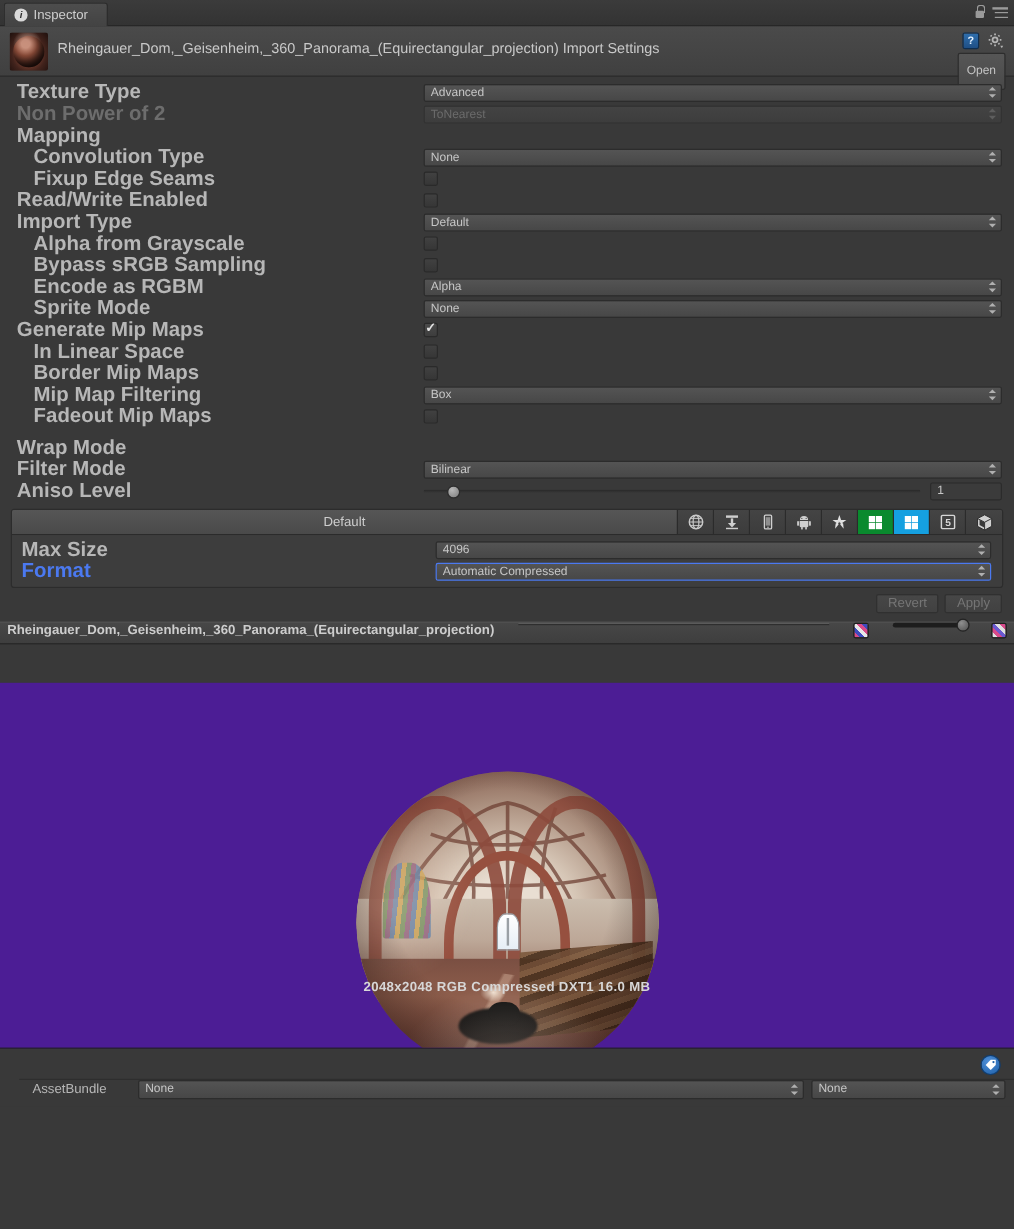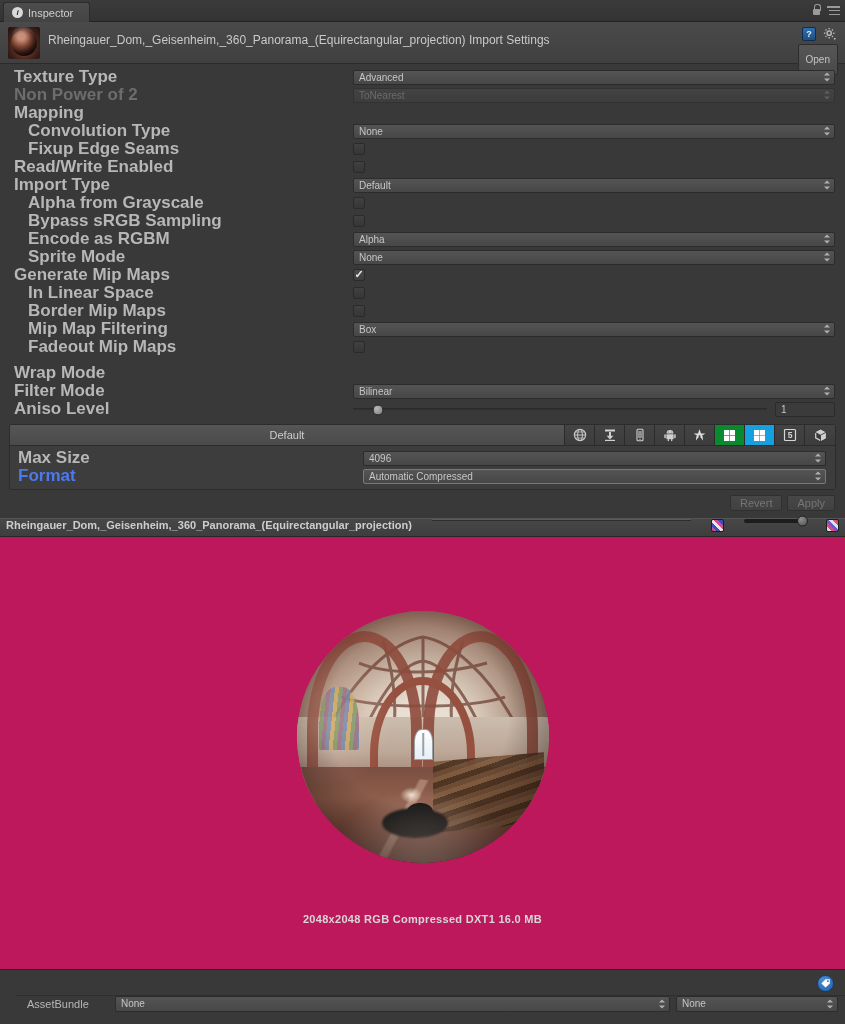--- a/index.html
+++ b/index.html
@@ -227,24 +227,25 @@
   }
   .mip-track { width: 62px; height: 4px; background: #1d1d1d; border-radius: 2px; position: relative; }
   .mip-knob {
     position: absolute; right: -2px; top: 50%; transform: translateY(-50%);
     width: 11px; height: 11px; border-radius: 50%;
     background: radial-gradient(circle at 35% 30%,#8f8f8f,#4f4f4f);
     border: 1px solid #232323;
   }
 
   .prev-area {
-    height: 433px; position: relative;
-    background: #be185d;
+    height: 305px; position: relative;
+    background: #4c1d95;
     border-bottom: 1px solid #1f1f1f;
     overflow: hidden;
+    margin-top: 32px;
   }
   .sphere {
     position: absolute; left: 50%; top: 200px;
     transform: translate(-50%,-50%);
     width: 252px; height: 252px; border-radius: 50%;
     overflow: hidden;
     box-shadow: inset -14px -18px 36px rgba(0,0,0,.78),
                 inset 10px 8px 26px rgba(255,225,210,.10);
   }
   .sph-scene { position: absolute; inset: 0; }

